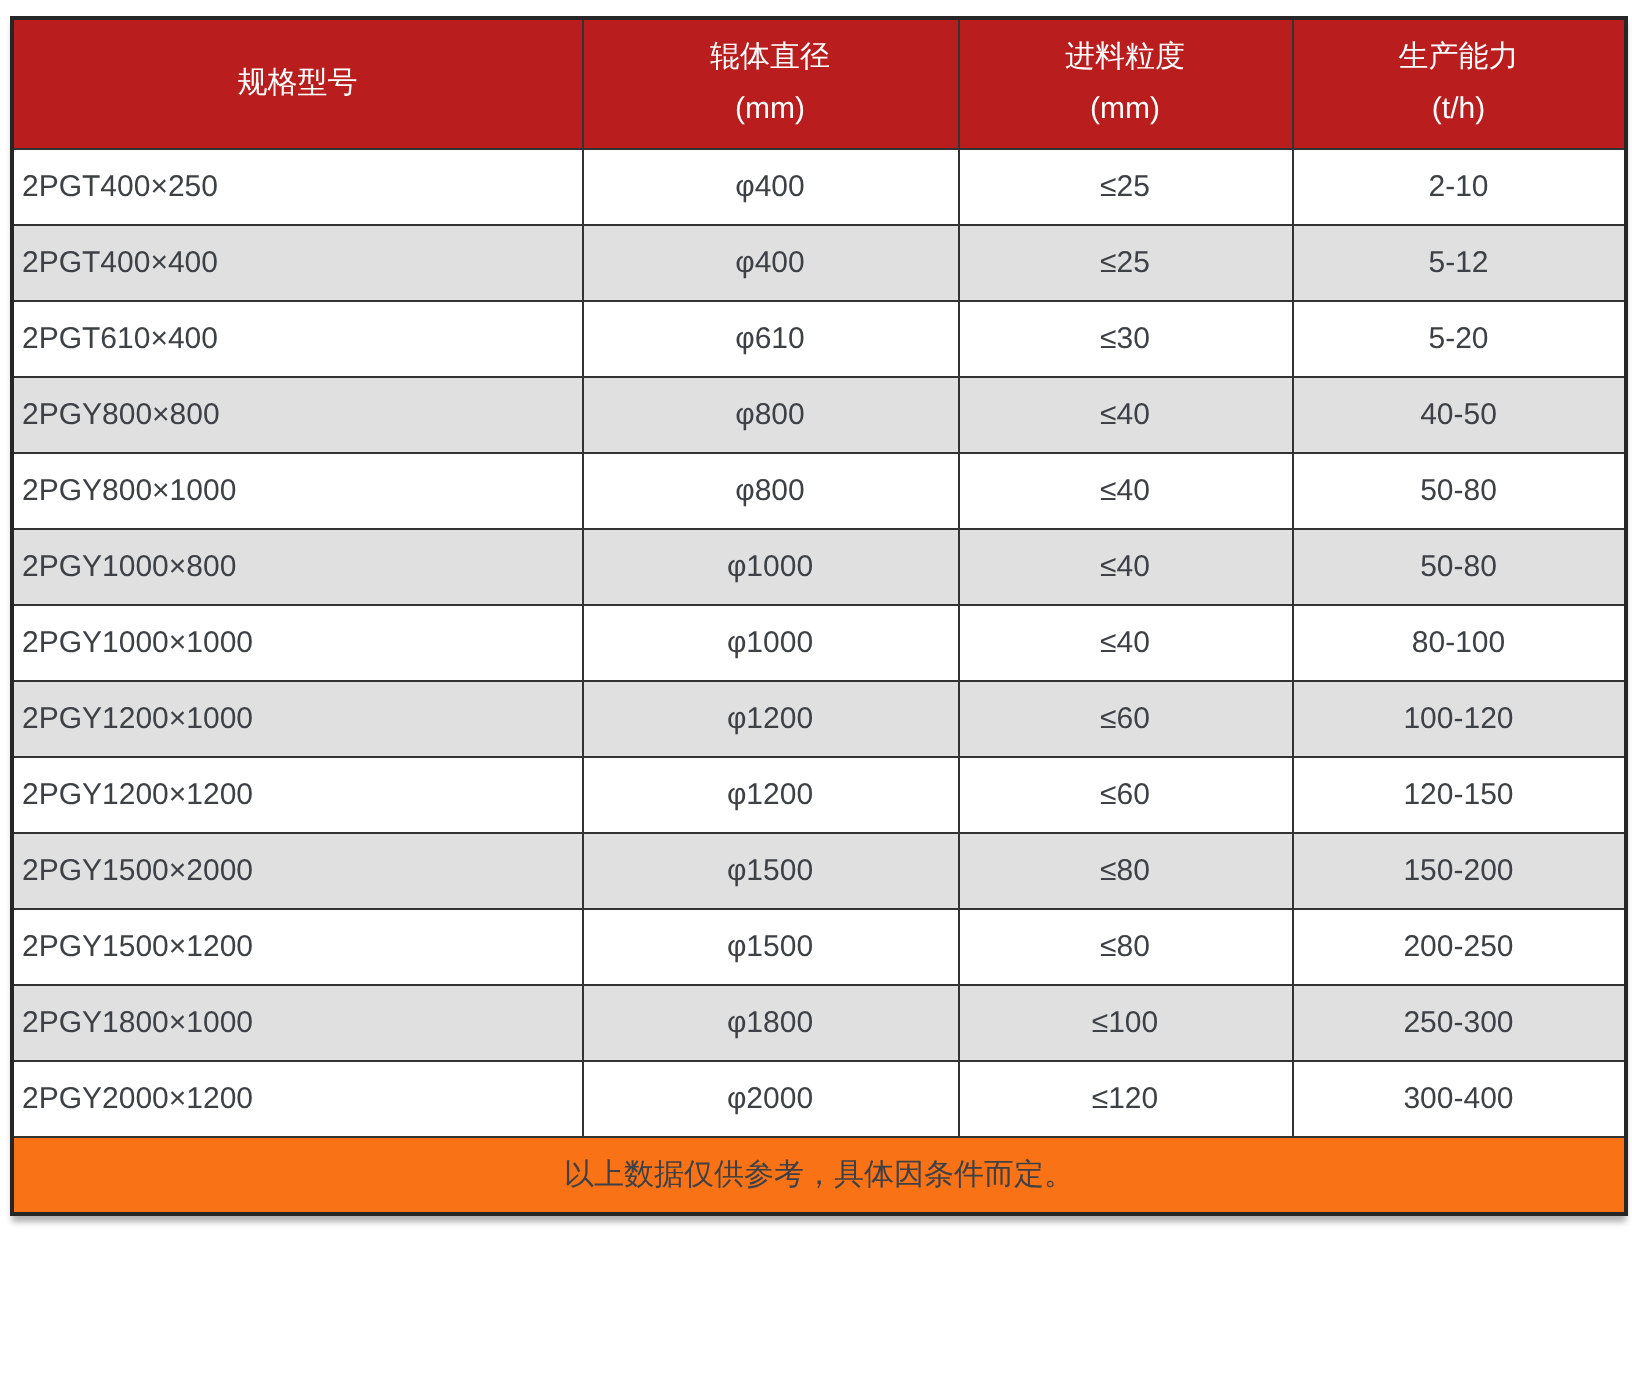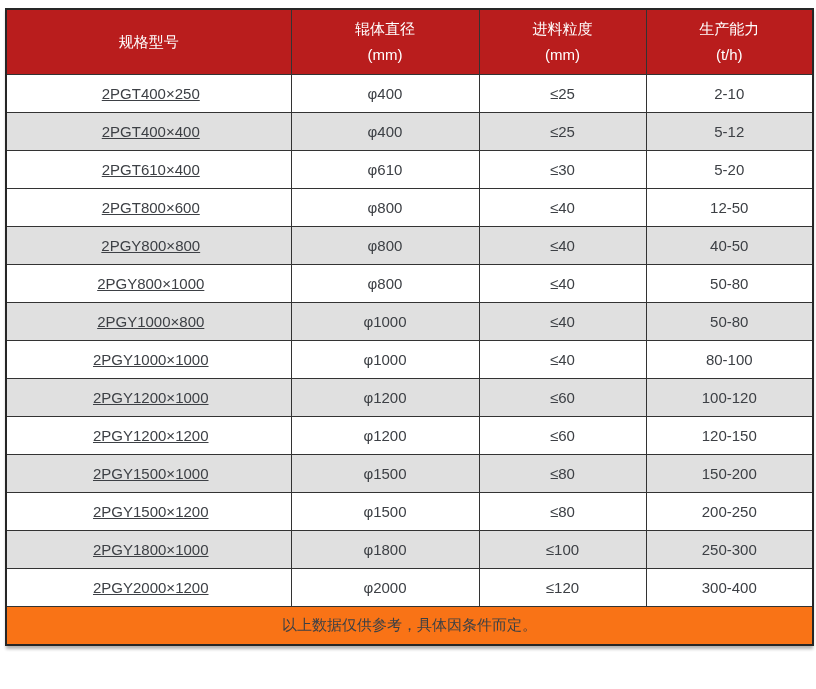--- a/index.html
+++ b/index.html
@@ -55,23 +55,22 @@
   }
   tbody td{
     height:37px;
     color:var(--cell-text);
     background:var(--row-bg);
   }
   tbody tr.alt td{
     background:var(--row-alt-bg);
   }
   td.model{
-    text-align:center;
+    text-align:left;
     padding-left:4px;
-    text-decoration:underline;
   }
   tfoot td{
     height:37px;
     color:var(--cell-text);
     background:#f97316;
     text-align:center;
   }
 </style>
 </head>
 <body>
@@ -115,26 +114,20 @@
           <td>φ400</td>
           <td>≤25</td>
           <td>5-12</td>
         </tr>
         <tr>
           <td class="model">2PGT610×400</td>
           <td>φ610</td>
           <td>≤30</td>
           <td>5-20</td>
         </tr>
-        <tr>
-          <td class="model">2PGT800×600</td>
-          <td>φ800</td>
-          <td>≤40</td>
-          <td>12-50</td>
-        </tr>
         <tr class="alt">
           <td class="model">2PGY800×800</td>
           <td>φ800</td>
           <td>≤40</td>
           <td>40-50</td>
         </tr>
         <tr>
           <td class="model">2PGY800×1000</td>
           <td>φ800</td>
           <td>≤40</td>
@@ -158,21 +151,21 @@
           <td>≤60</td>
           <td>100-120</td>
         </tr>
         <tr>
           <td class="model">2PGY1200×1200</td>
           <td>φ1200</td>
           <td>≤60</td>
           <td>120-150</td>
         </tr>
         <tr class="alt">
-          <td class="model">2PGY1500×1000</td>
+          <td class="model">2PGY1500×2000</td>
           <td>φ1500</td>
           <td>≤80</td>
           <td>150-200</td>
         </tr>
         <tr>
           <td class="model">2PGY1500×1200</td>
           <td>φ1500</td>
           <td>≤80</td>
           <td>200-250</td>
         </tr>

